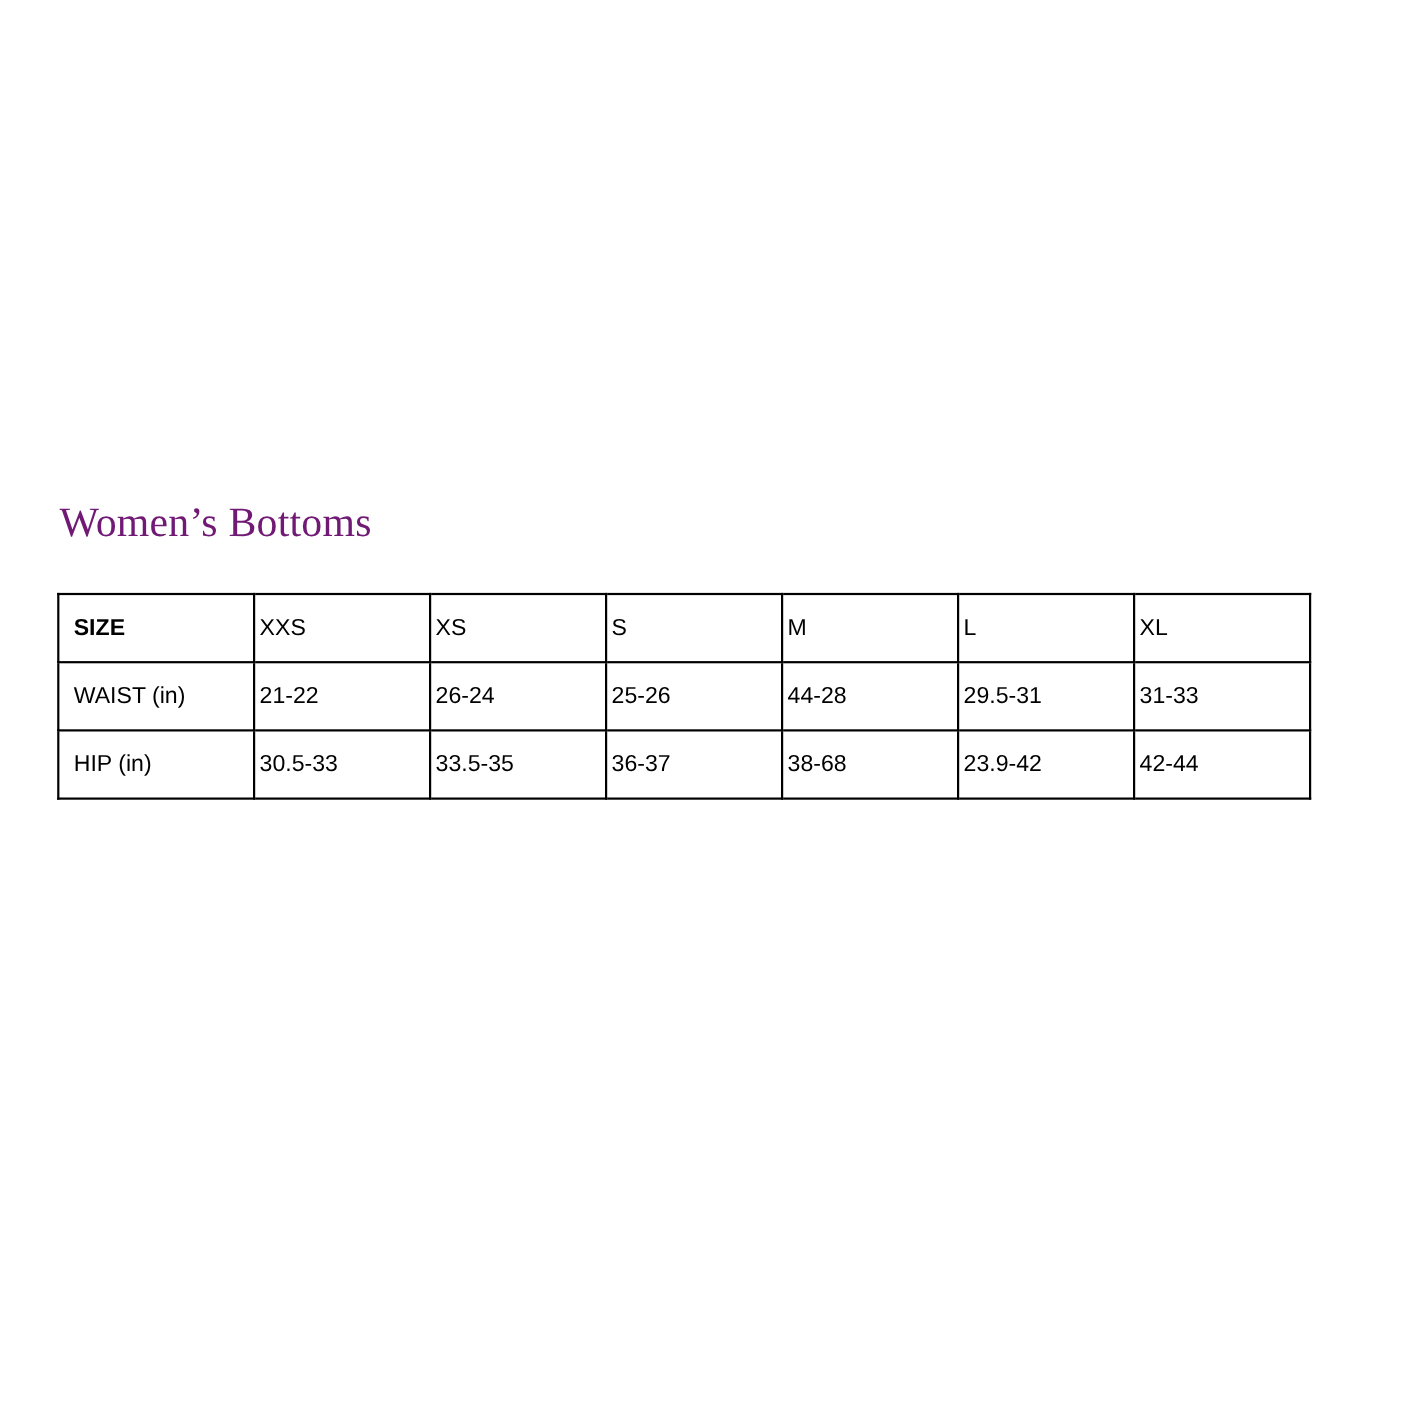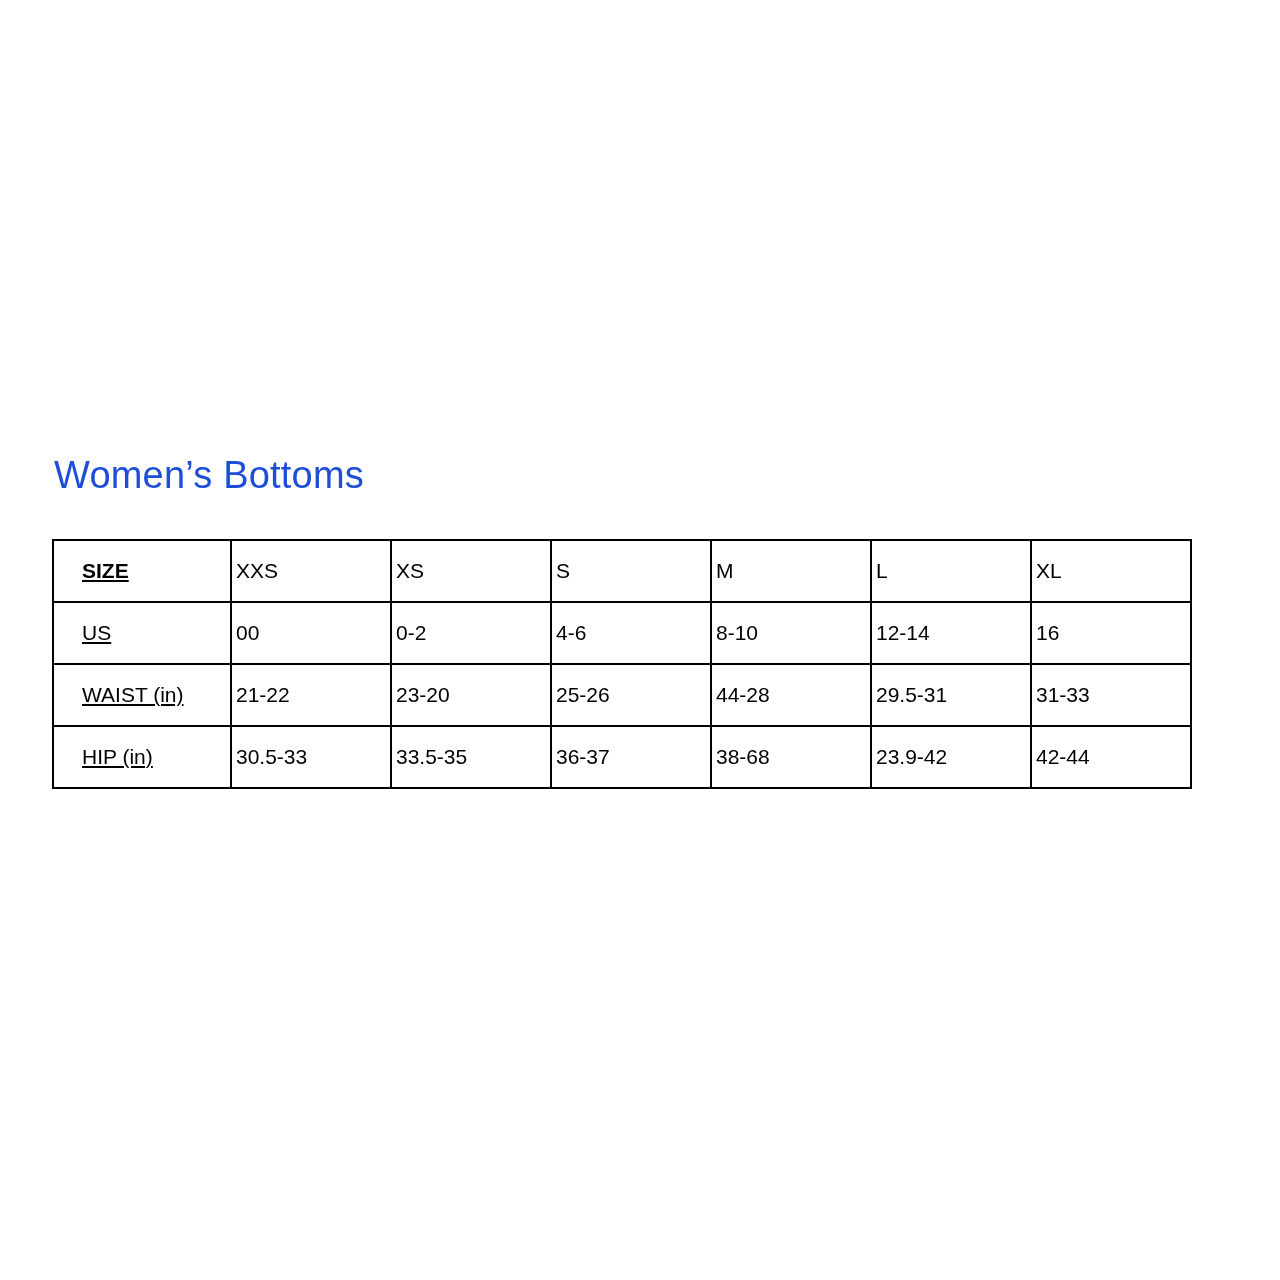--- a/index.html
+++ b/index.html
@@ -22,23 +22,24 @@
   .chart-wrap {
     position: absolute;
     left: 52px;
     top: 455px;
     width: 1176px;
   }
   .title {
     font-size: 38px;
     font-weight: 400;
     letter-spacing: 0.2px;
-    color: #1d4ed8;
+    color: #701a75;
     margin: 0 0 42px 2px;
     line-height: 1.1;
+    font-family: Liberation Serif, serif;
   }
   table.size-chart {
     border-collapse: collapse;
     table-layout: fixed;
     width: 1140px;
     border: 2px solid #000000;
   }
   table.size-chart col.label-col { width: 178px; }
   table.size-chart col.data-col { width: 160px; }
   table.size-chart td {
@@ -46,22 +47,21 @@
     height: 60px;
     font-size: 21px;
     font-weight: 400;
     text-align: left;
     vertical-align: middle;
     padding: 0 4px;
     color: #000000;
   }
   table.size-chart td.row-label {
     text-align: left;
-    padding-left: 28px;
-    text-decoration: underline;
+    padding-left: 13px;
   }
   table.size-chart tr.header-row td {
     font-weight: 400;
   }
   table.size-chart tr.header-row td.row-label {
     font-weight: 700;
   }
 </style>
 </head>
 <body>
@@ -84,32 +84,23 @@
         <tr class="header-row">
           <td class="row-label">SIZE</td>
           <td>XXS</td>
           <td>XS</td>
           <td>S</td>
           <td>M</td>
           <td>L</td>
           <td>XL</td>
         </tr>
         <tr>
-          <td class="row-label">US</td>
-          <td>00</td>
-          <td>0-2</td>
-          <td>4-6</td>
-          <td>8-10</td>
-          <td>12-14</td>
-          <td>16</td>
-        </tr>
-        <tr>
           <td class="row-label">WAIST (in)</td>
           <td>21-22</td>
-          <td>23-20</td>
+          <td>26-24</td>
           <td>25-26</td>
           <td>44-28</td>
           <td>29.5-31</td>
           <td>31-33</td>
         </tr>
         <tr>
           <td class="row-label">HIP (in)</td>
           <td>30.5-33</td>
           <td>33.5-35</td>
           <td>36-37</td>

